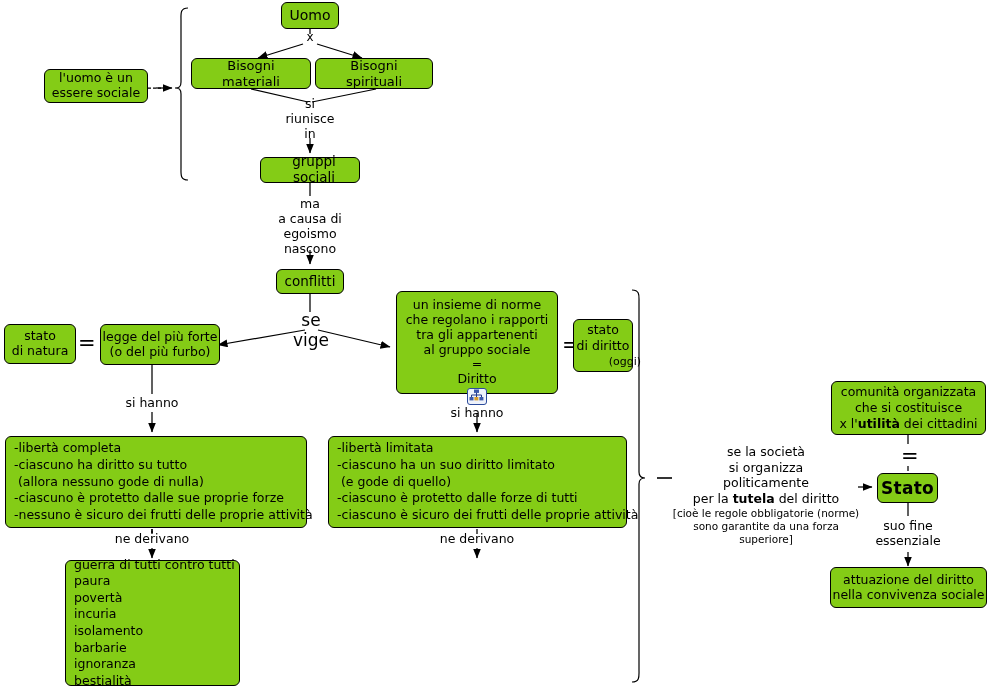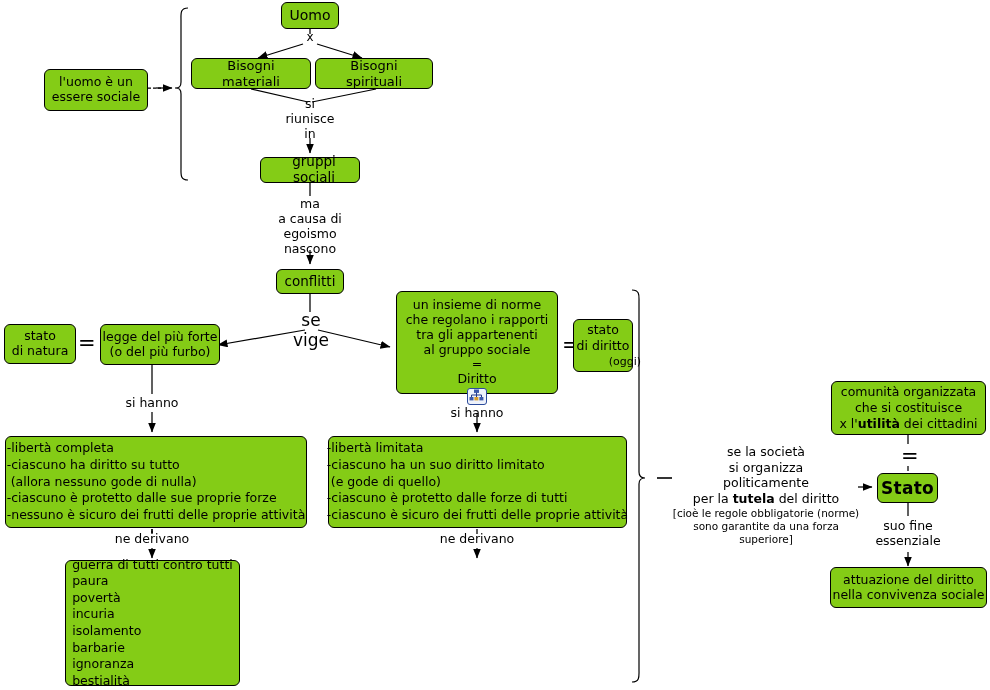--- a/index.html
+++ b/index.html
@@ -5,21 +5,21 @@
   html,body{margin:0;padding:0;background:#ffffff;}
   body{width:990px;height:690px;position:relative;overflow:hidden;
        font-family:"DejaVu Sans","Liberation Sans",sans-serif;color:#000;}
   #canvas{position:absolute;left:0;top:0;width:990px;height:690px;}
   svg.lines{position:absolute;left:0;top:0;width:990px;height:690px;pointer-events:none;}
 
   .node{position:absolute;box-sizing:border-box;border:1.3px solid #000;
         background:#84cc16;border-radius:6px;display:flex;align-items:center;
         justify-content:center;text-align:center;line-height:1.18;}
   .node .txt{display:block;padding:0 6px;}
-  .node.left{justify-content:center;text-align:left;}
+  .node.left{justify-content:flex-start;text-align:left;}
   .node.left .txt{padding:0 8px;}
 
   .lbl{position:absolute;text-align:center;line-height:1.2;white-space:pre;}
   .eq{position:absolute;font-size:21px;line-height:1;font-weight:400;}
   .bold{font-weight:bold;}
   .small{font-size:11px;}
   .tiny{font-size:10.5px;}
   .stato{font-weight:bold;font-size:17px;letter-spacing:.3px;}
 
   .subicon{position:absolute;width:20px;height:17px;border:1.4px solid #2b4b9b;
@@ -91,21 +91,21 @@
 
       <line x1="908" y1="503" x2="908" y2="516"></line>
       <line x1="908" y1="552" x2="908" y2="566" marker-end="url(#ah)"></line>
     </g>
   </svg>
 
   <div class="node" style="left:281px;top:2px;width:58px;height:27px;font-size:14px;">
     <span class="txt">Uomo</span>
   </div>
 
-  <div class="node" style="left:44px;top:69px;width:104px;height:42px;font-size:12.5px;white-space:pre;">
+  <div class="node" style="left:44px;top:69px;width:104px;height:34px;font-size:12.5px;white-space:pre;">
     <span class="txt">l'uomo è un
 essere sociale</span>
   </div>
 
   <div class="node" style="left:191px;top:58px;width:120px;height:31px;font-size:13px;">
     <span class="txt">Bisogni materiali</span>
   </div>
 
   <div class="node" style="left:315px;top:58px;width:118px;height:31px;font-size:13px;">
     <span class="txt">Bisogni spirituali</span>

